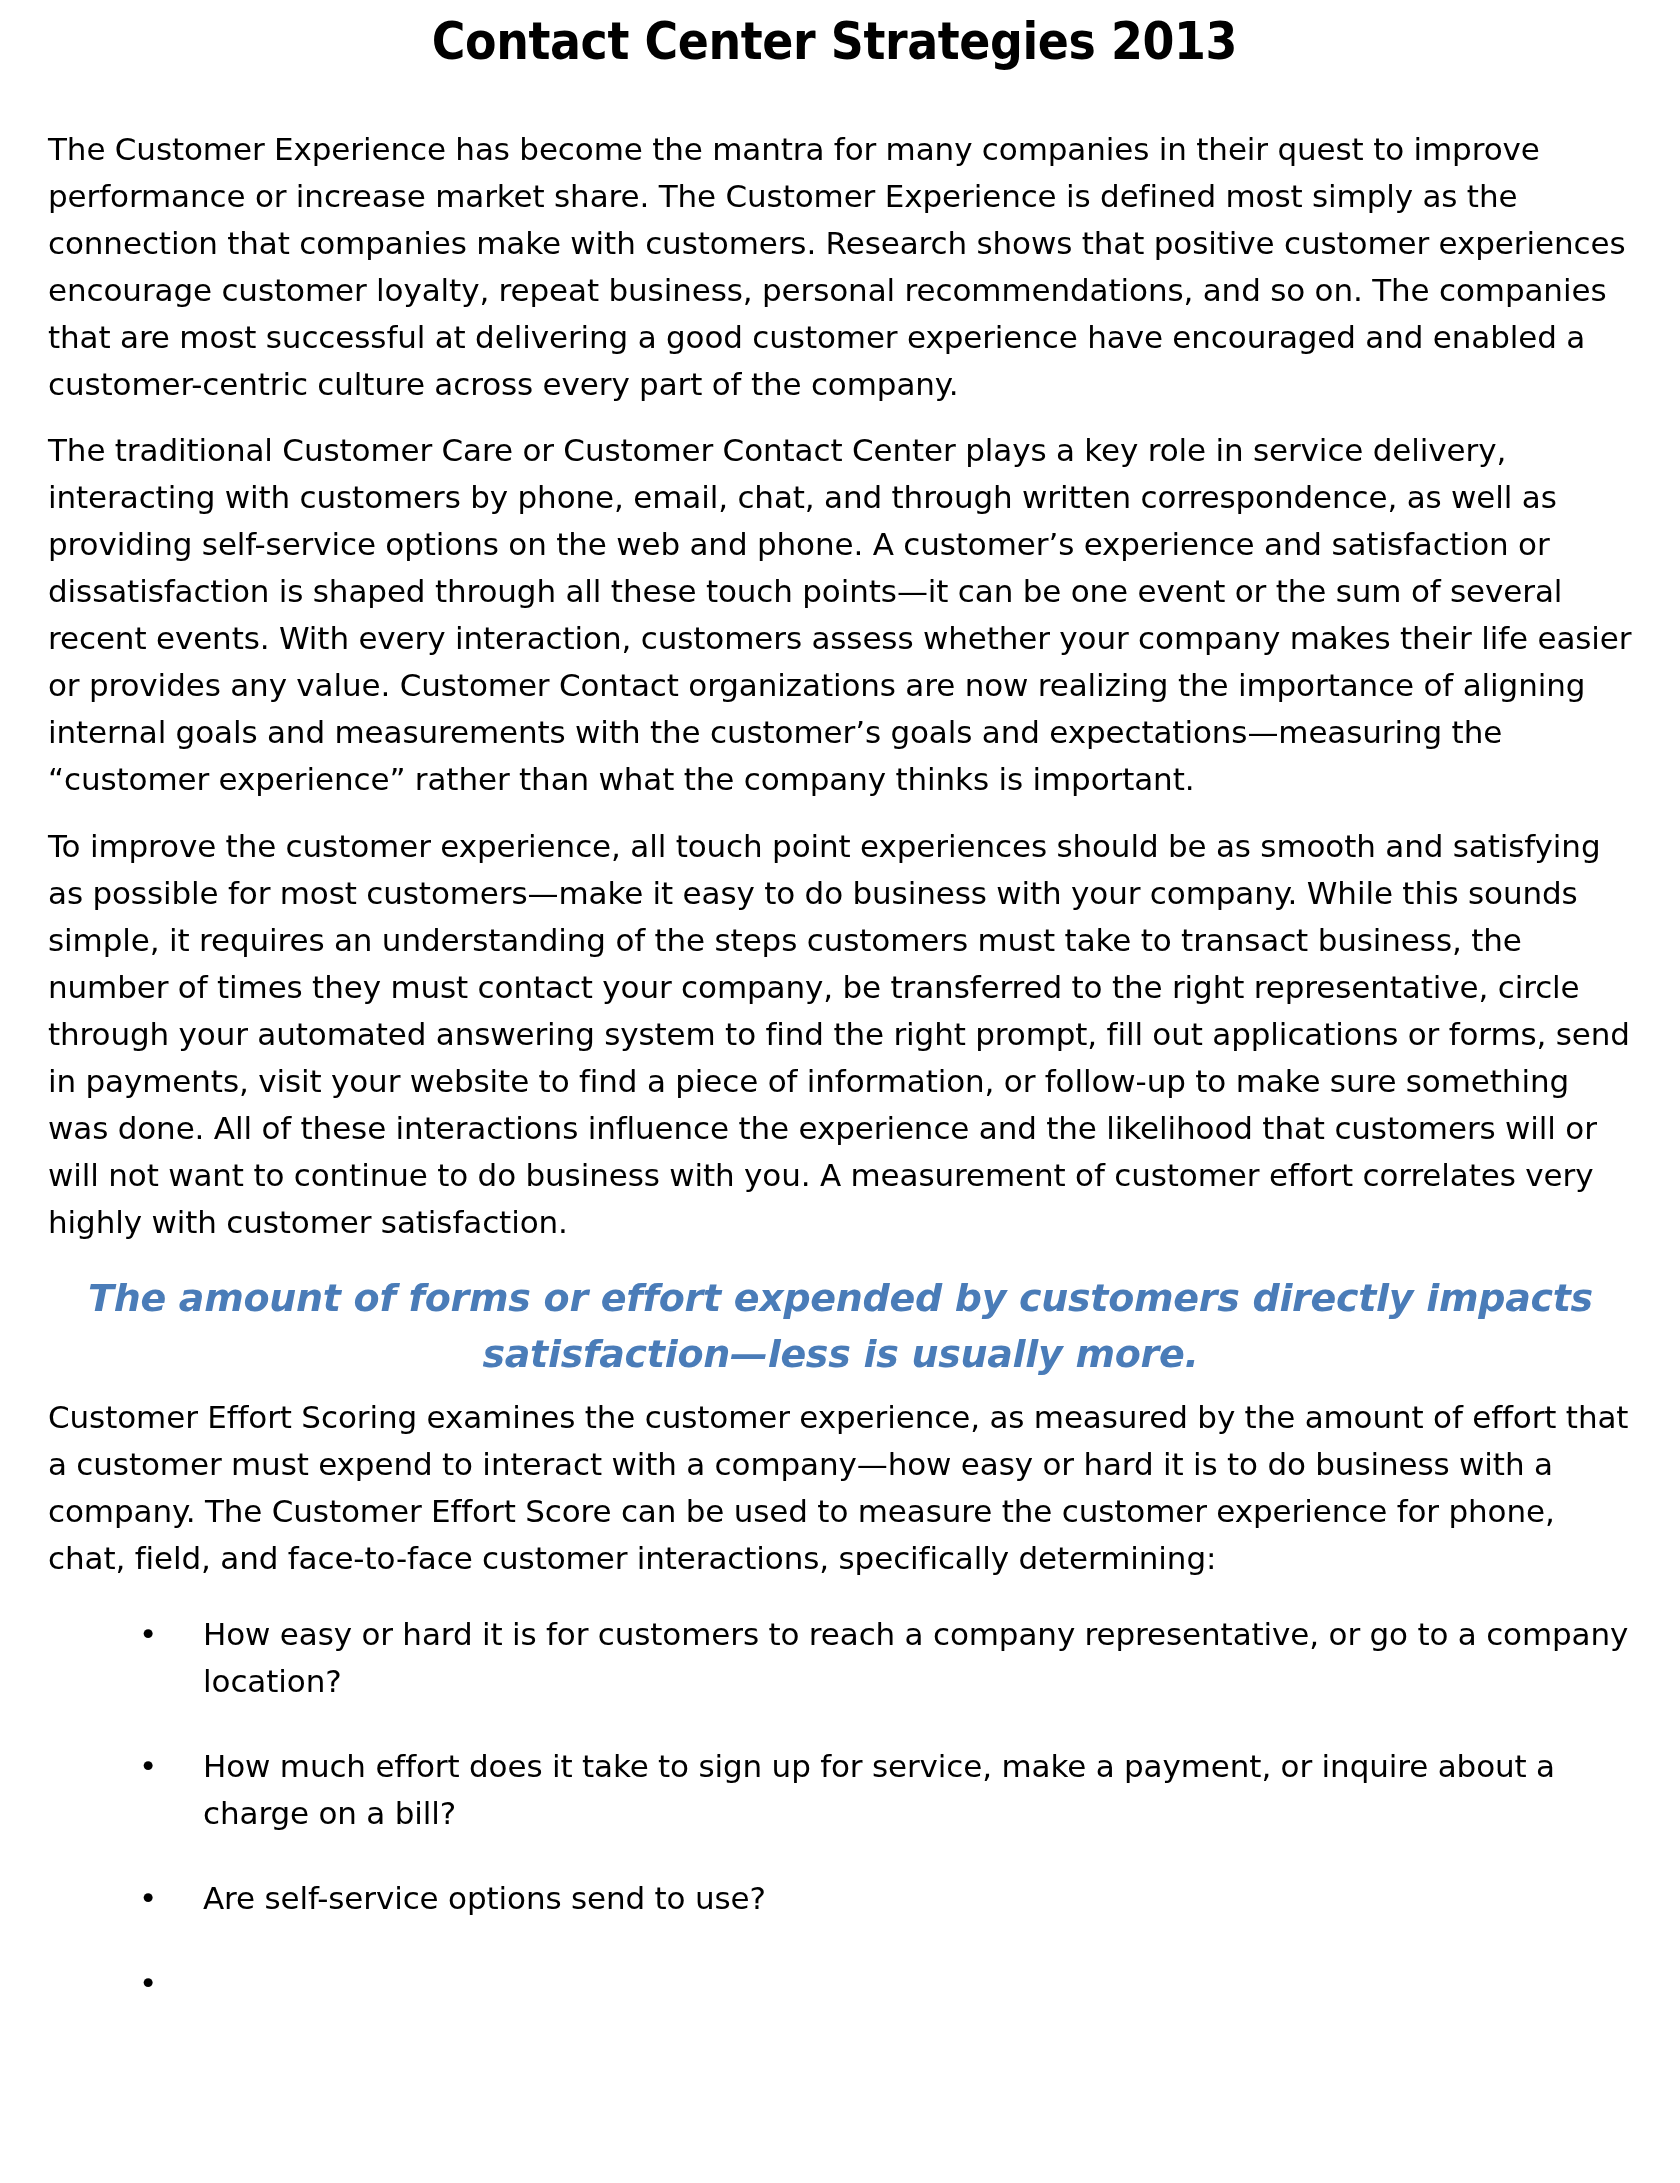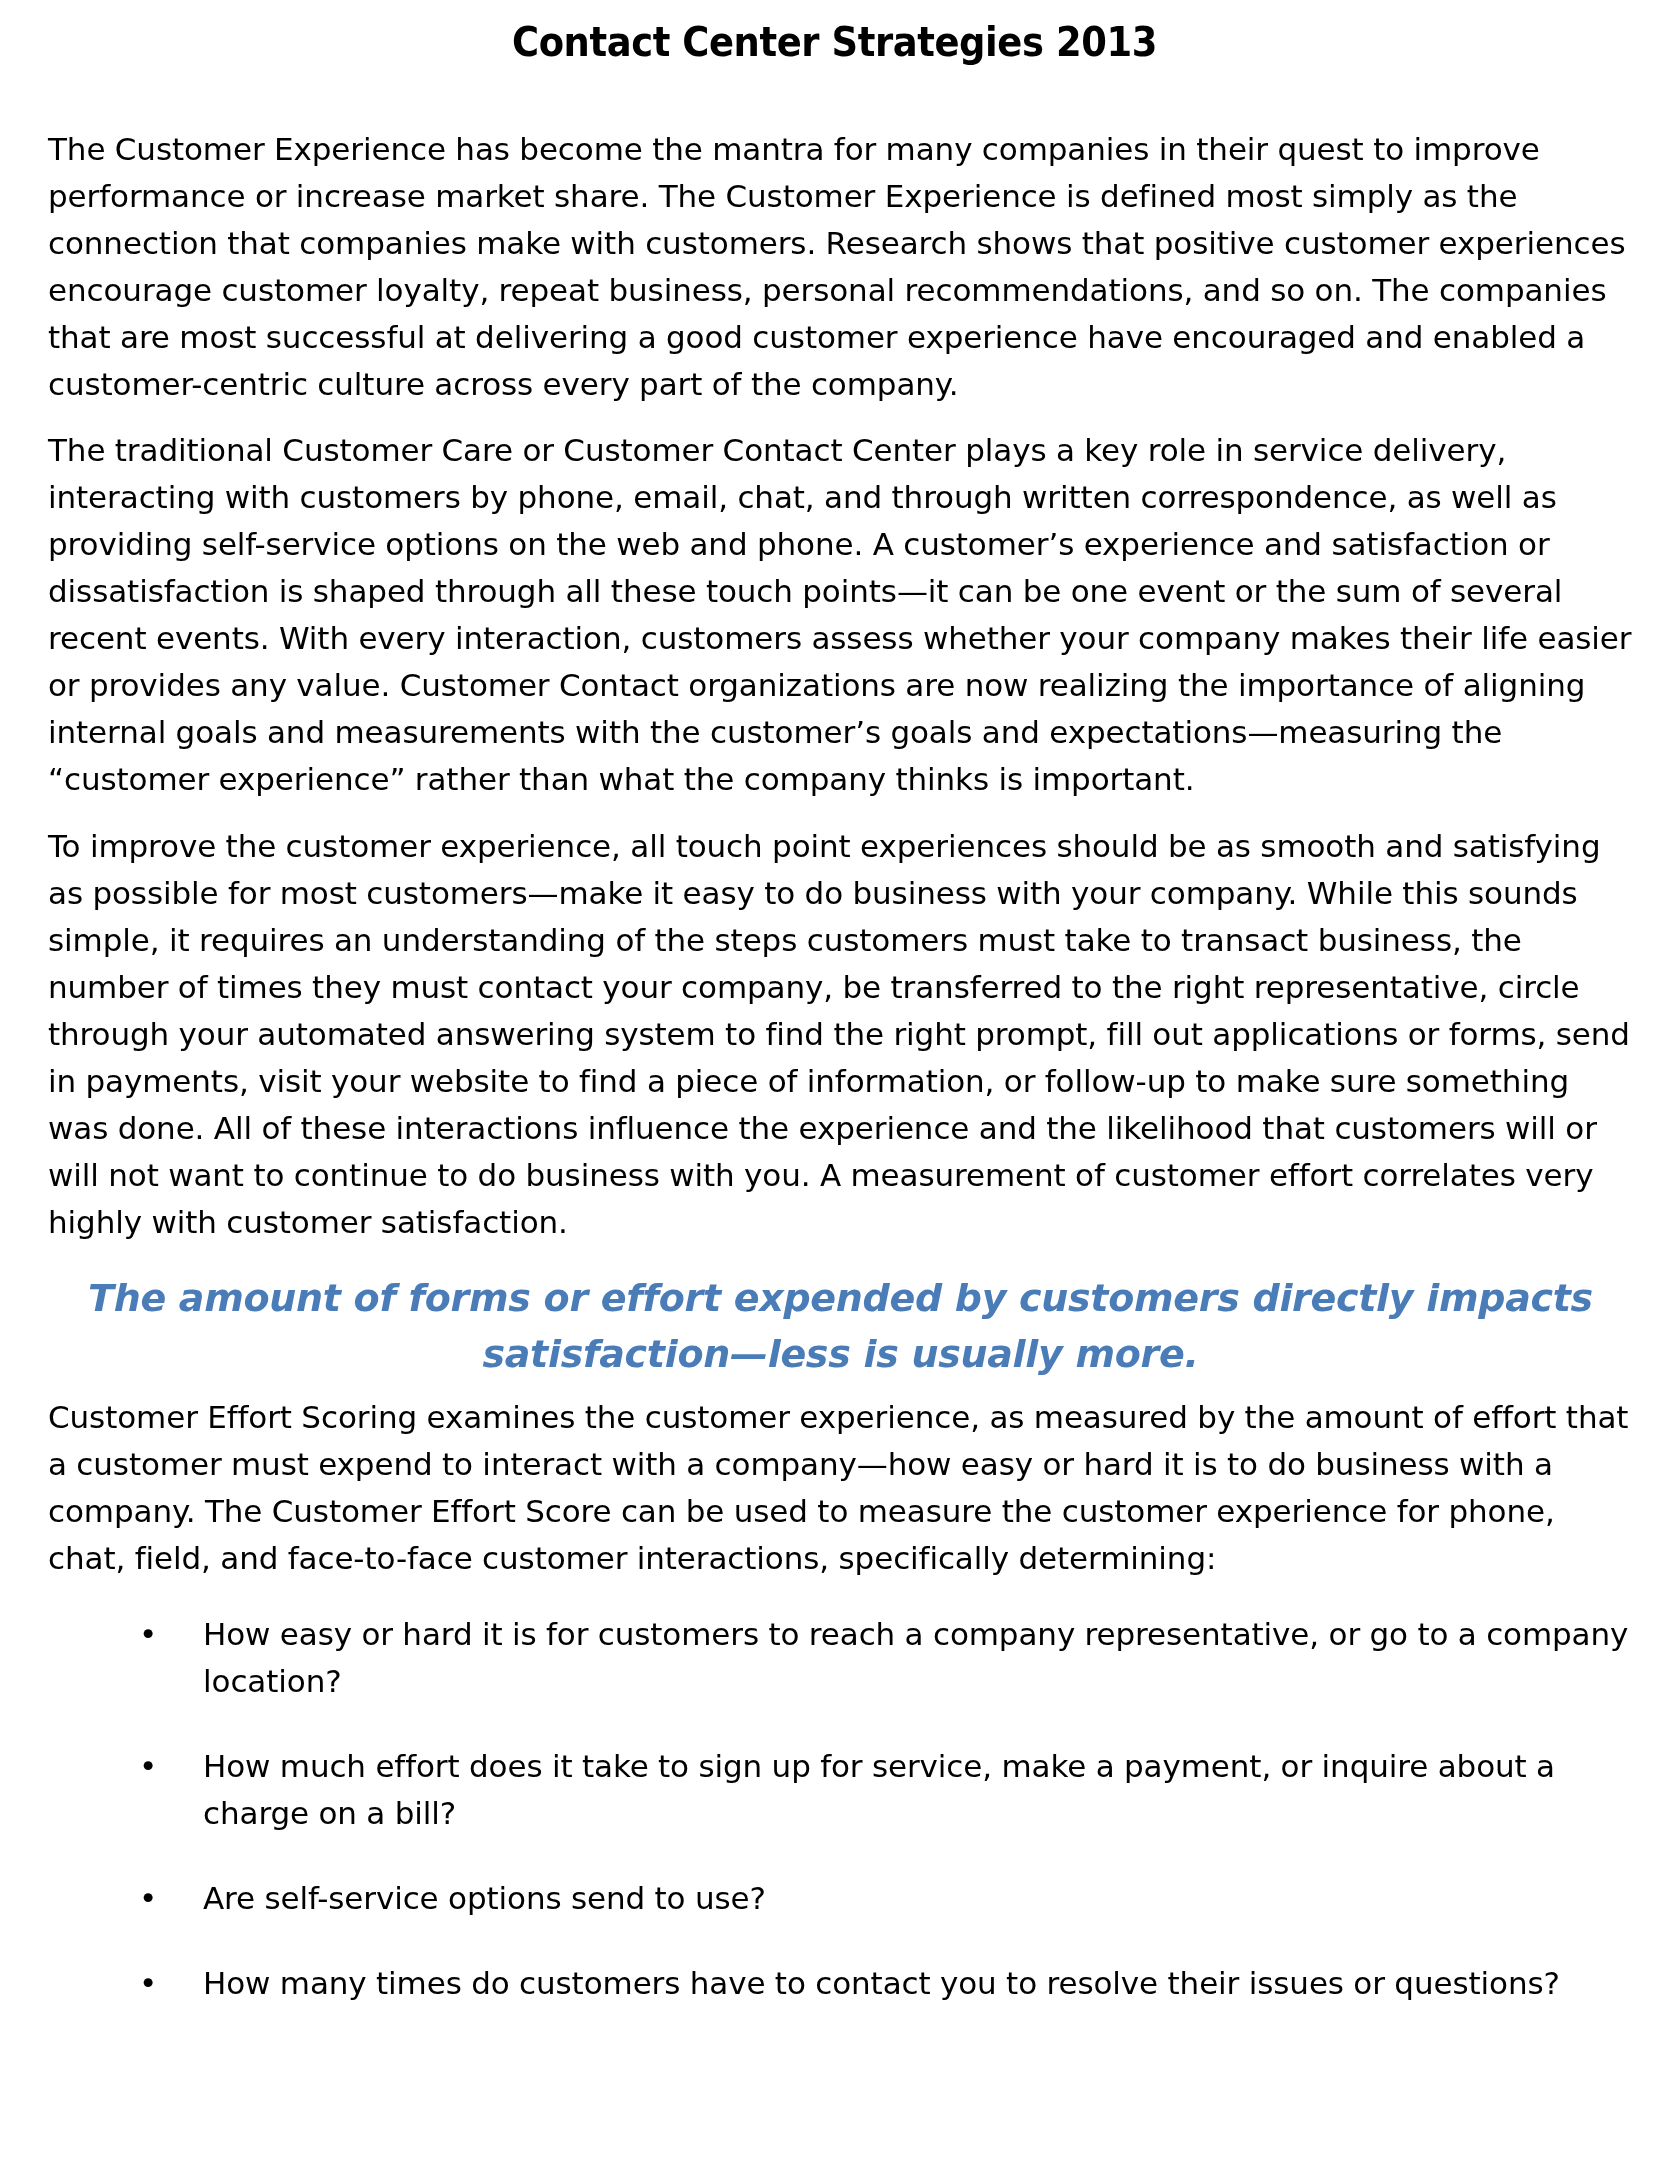--- a/index.html
+++ b/index.html
@@ -27,21 +27,21 @@
     padding: 0 47px 0 36px;
   }
 
   
   .doc-title {
     margin: 0;
     padding-top: 9.8px;
     text-align: center;
     font-family: "DejaVu Sans", sans-serif;
     font-weight: 700;
-    font-size: 41px;
+    font-size: 51px;
     line-height: 64px;
     letter-spacing: -0.4px;
     color: #000000;
     font-stretch: condensed;
   }
 
   
   .body-block {
     margin-top: 52px;
     margin-left: 12px;
@@ -136,19 +136,18 @@
       <li class="bullet-item">
         <span class="bullet-marker">•</span>
         <span class="bullet-text">How much effort does it take to sign up for service, make a payment, or inquire about a charge on a bill?</span>
       </li>
       <li class="bullet-item">
         <span class="bullet-marker">•</span>
         <span class="bullet-text">Are self-service options send to use?</span>
       </li>
       <li class="bullet-item">
         <span class="bullet-marker">•</span>
-        <span class="bullet-text">How many times do customers have to contact you to resolve their issues or questions?</span>
       </li>
     </ul>
 
   </div>
 </div>
 
 
 </body></html>

